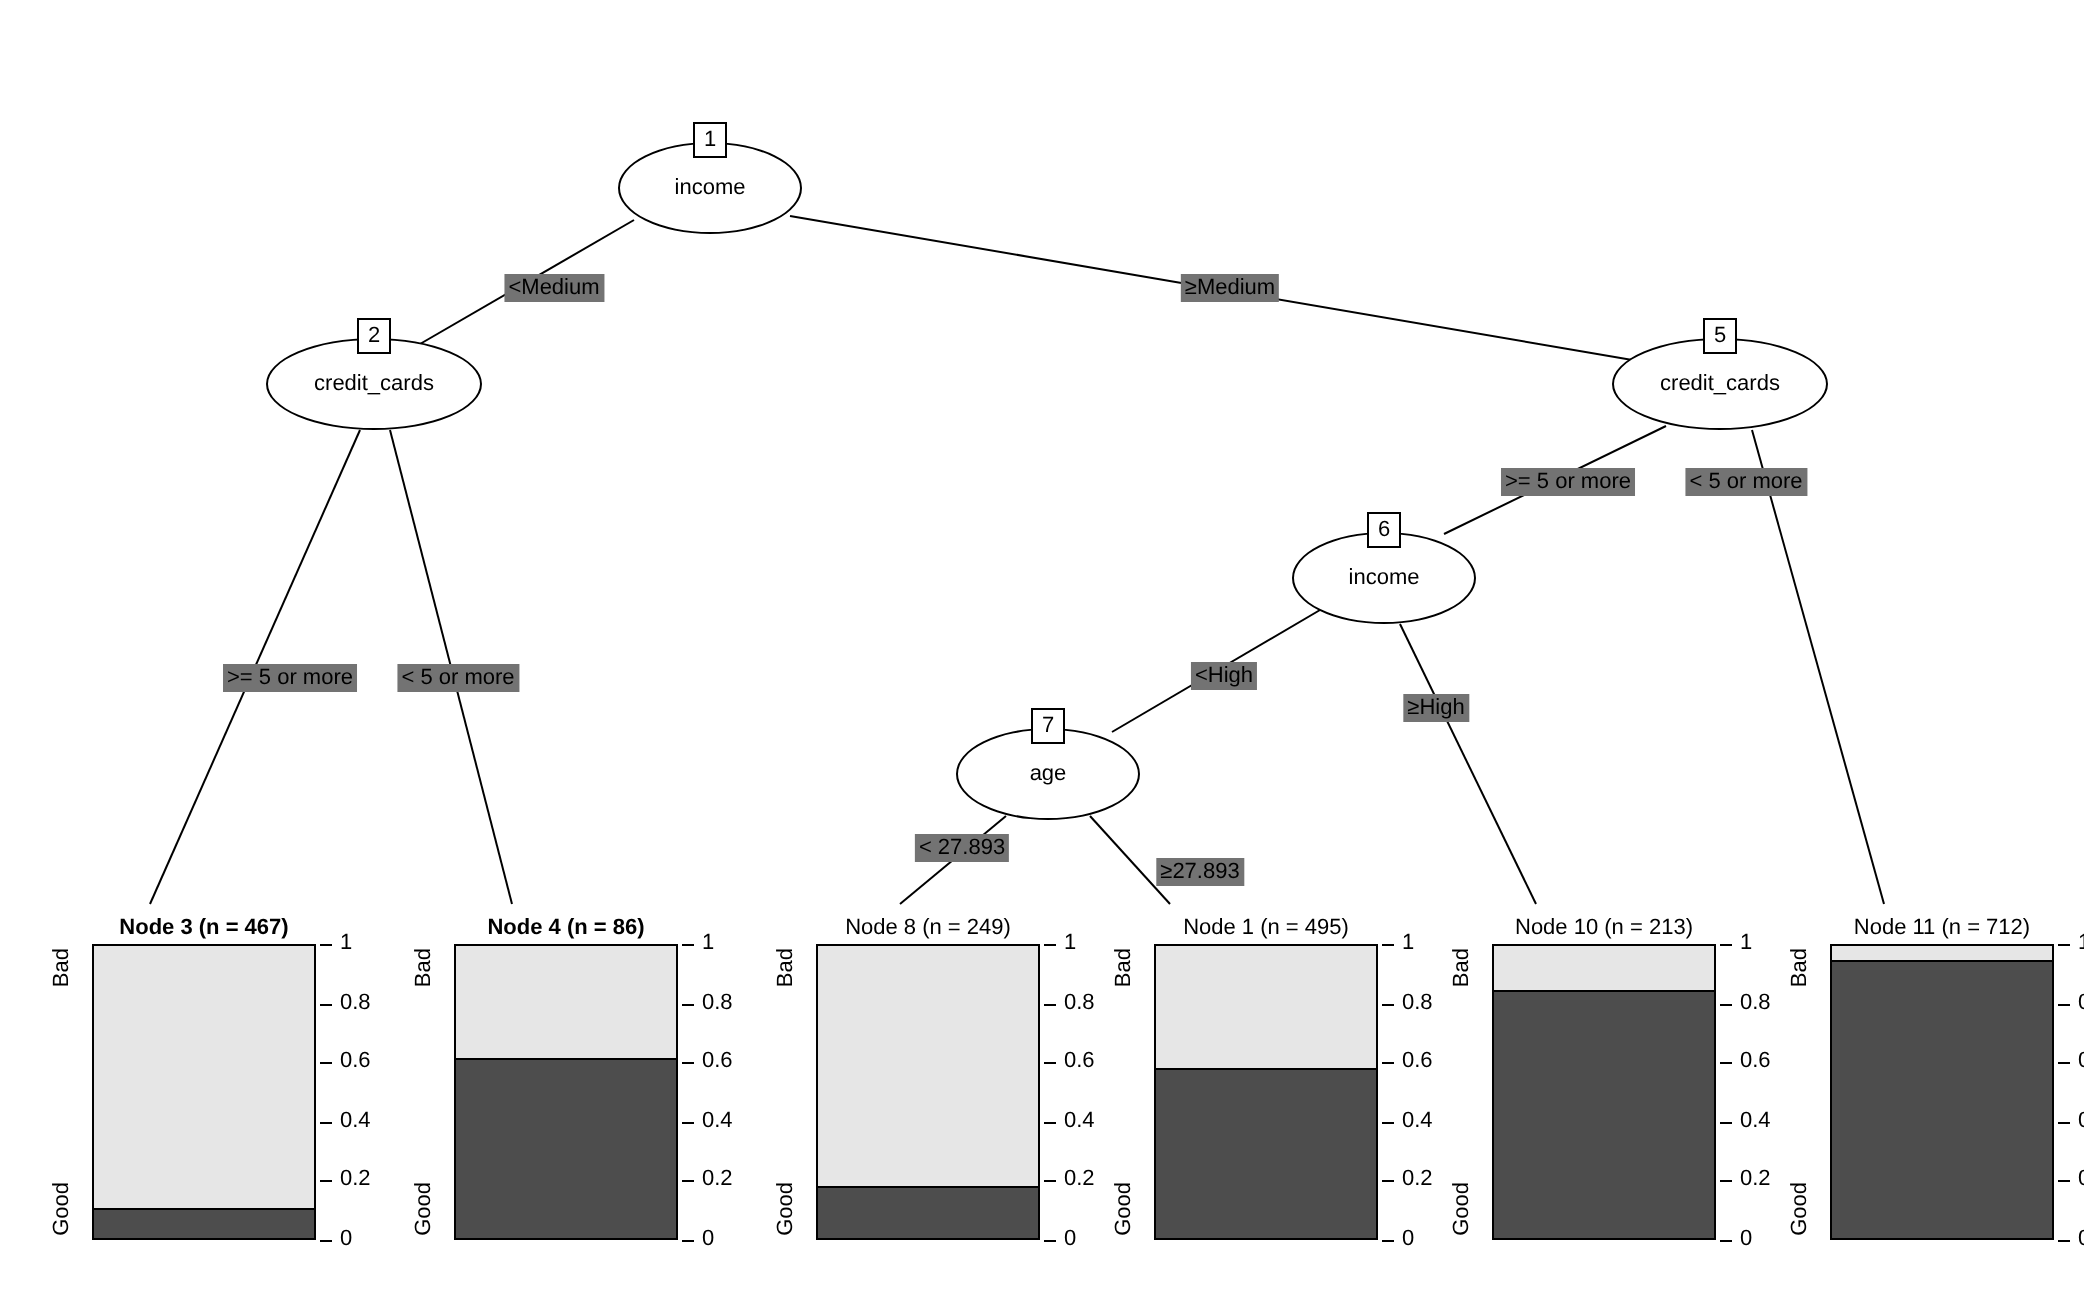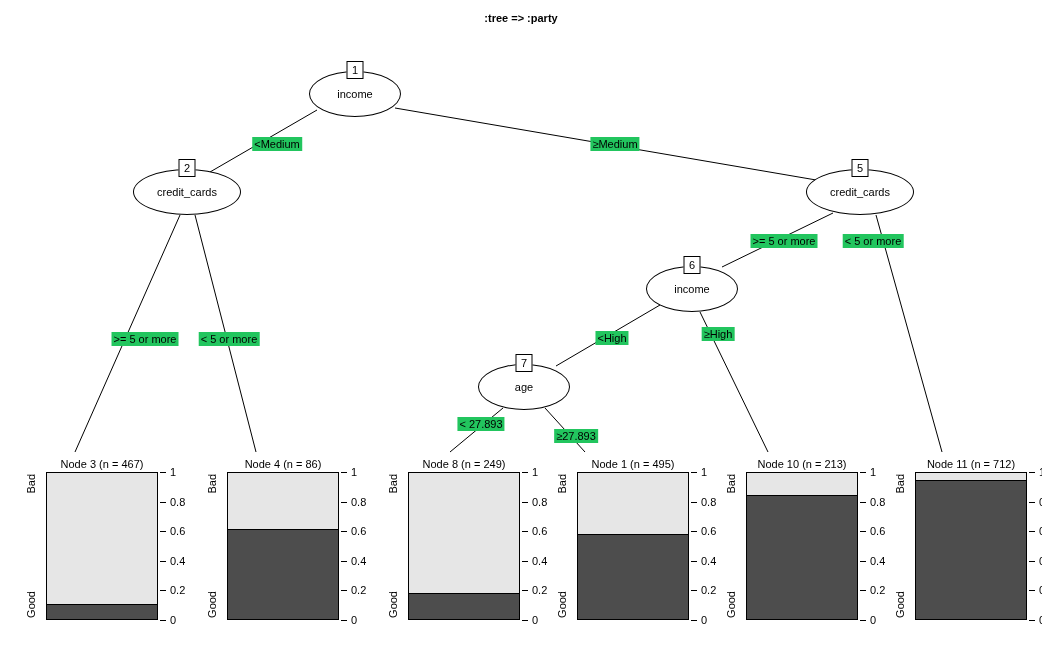--- a/index.html
+++ b/index.html
@@ -87,21 +87,21 @@
     box-sizing: border-box;
     font-size: 11px;
     line-height: 11px;
     z-index: 3;
   }
 
   
   .edge-label {
     position: absolute;
     transform: translate(-50%, -50%);
-    background: #22c55e;
+    background: #737373;
     padding: 1px 2px;
     font-size: 11px;
     line-height: 12px;
     white-space: nowrap;
     color: #000000;
     z-index: 2;
   }
 
   
   .leaf {
@@ -169,21 +169,20 @@
     line-height: 11px;
     transform: translateY(-50%);
     white-space: nowrap;
   }
 </style>
 </head>
 <body>
 
 <div id="canvas">
 
-  <div class="plot-title">:tree =&gt; :party</div>
 
   <svg id="edges" viewBox="0 0 1042 646" preserveAspectRatio="none">
       <line x1="317" y1="110" x2="210" y2="172"></line>
       <line x1="395" y1="108" x2="822" y2="181"></line>
       <line x1="180" y1="215" x2="75" y2="452"></line>
       <line x1="195" y1="215" x2="256" y2="452"></line>
       <line x1="833" y1="213" x2="722" y2="267"></line>
       <line x1="876" y1="215" x2="942" y2="452"></line>
       <line x1="660" y1="305" x2="556" y2="366"></line>
       <line x1="700" y1="312" x2="768" y2="452"></line>
@@ -224,27 +223,27 @@
       </div>
     </div>
   <div id="edge-label-layer">
       <div class="edge-label" style="left: 277px; top: 144px;">&lt;Medium</div>
       <div class="edge-label" style="left: 615px; top: 144px;">≥Medium</div>
       <div class="edge-label" style="left: 145px; top: 339px;">&gt;= 5 or more</div>
       <div class="edge-label" style="left: 229px; top: 339px;">&lt; 5 or more</div>
       <div class="edge-label" style="left: 784px; top: 241px;">&gt;= 5 or more</div>
       <div class="edge-label" style="left: 873px; top: 241px;">&lt; 5 or more</div>
       <div class="edge-label" style="left: 612px; top: 338px;">&lt;High</div>
-      <div class="edge-label" style="left: 718px; top: 334px;">≥High</div>
+      <div class="edge-label" style="left: 718px; top: 354px;">≥High</div>
       <div class="edge-label" style="left: 481px; top: 424px;">&lt; 27.893</div>
-      <div class="edge-label" style="left: 576px; top: 436px;">≥27.893</div>
+      <div class="edge-label" style="left: 600px; top: 436px;">≥27.893</div>
     </div>
   <div id="leaf-layer">
       <div class="leaf" style="left: 12px; width: 180px;">
-        <div class="leaf-title" style="width: 180px;">Node 3 (n = 467)</div>
+        <div class="leaf-title" style="width: 180px; font-weight: bold;">Node 3 (n = 467)</div>
         <div class="leaf-plotarea" style="width: 180px; height: 148px;">
           <div class="cat-label bad">Bad</div>
           <div class="cat-label good">Good</div>
           <div class="bar-frame">
             <div class="bar-good" style="height: 14.8px;"></div>
           </div>
           <div class="tick" style="top: 148px;"></div>
           <div class="tick-label" style="top: 148px;">0</div>
           <div class="tick" style="top: 118.4px;"></div>
           <div class="tick-label" style="top: 118.4px;">0.2</div>
@@ -252,21 +251,21 @@
           <div class="tick-label" style="top: 88.8px;">0.4</div>
           <div class="tick" style="top: 59.2px;"></div>
           <div class="tick-label" style="top: 59.2px;">0.6</div>
           <div class="tick" style="top: 29.6px;"></div>
           <div class="tick-label" style="top: 29.6px;">0.8</div>
           <div class="tick" style="top: 0px;"></div>
           <div class="tick-label" style="top: 0px;">1</div>
         </div>
       </div>
       <div class="leaf" style="left: 193px; width: 180px;">
-        <div class="leaf-title" style="width: 180px;">Node 4 (n = 86)</div>
+        <div class="leaf-title" style="width: 180px; font-weight: bold;">Node 4 (n = 86)</div>
         <div class="leaf-plotarea" style="width: 180px; height: 148px;">
           <div class="cat-label bad">Bad</div>
           <div class="cat-label good">Good</div>
           <div class="bar-frame">
             <div class="bar-good" style="height: 90.28px;"></div>
           </div>
           <div class="tick" style="top: 148px;"></div>
           <div class="tick-label" style="top: 148px;">0</div>
           <div class="tick" style="top: 118.4px;"></div>
           <div class="tick-label" style="top: 118.4px;">0.2</div>

